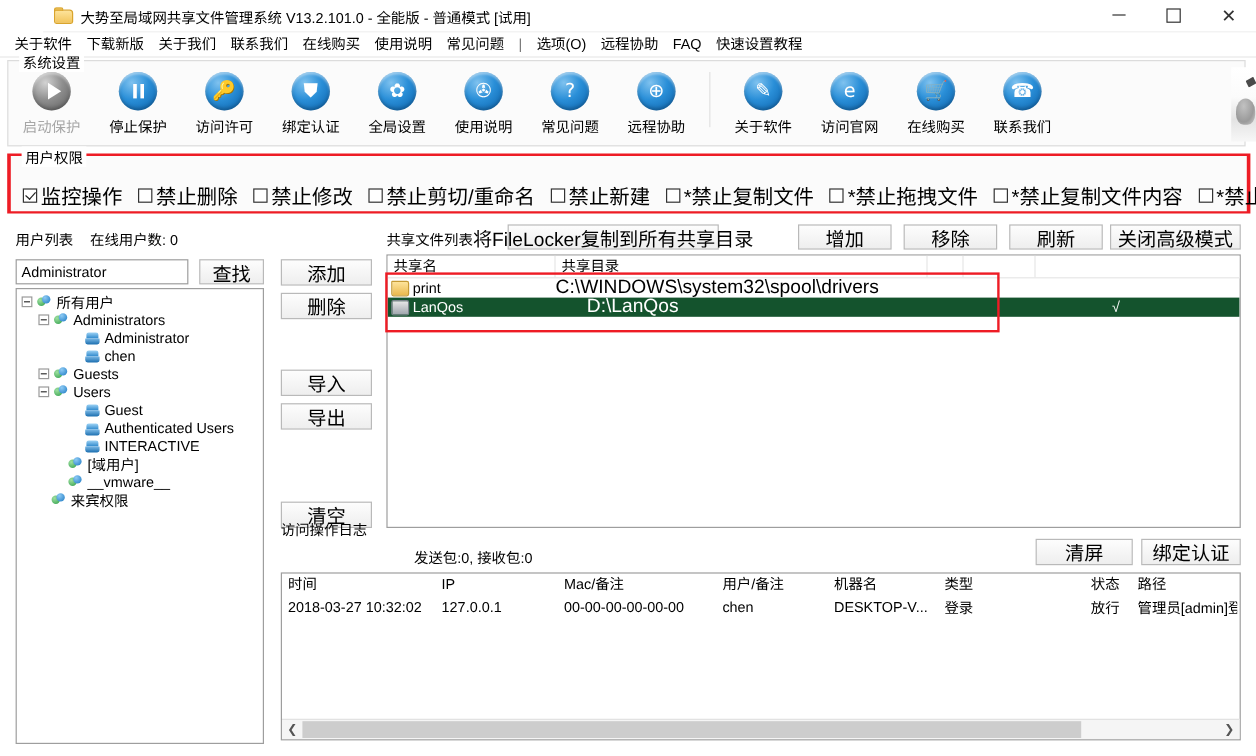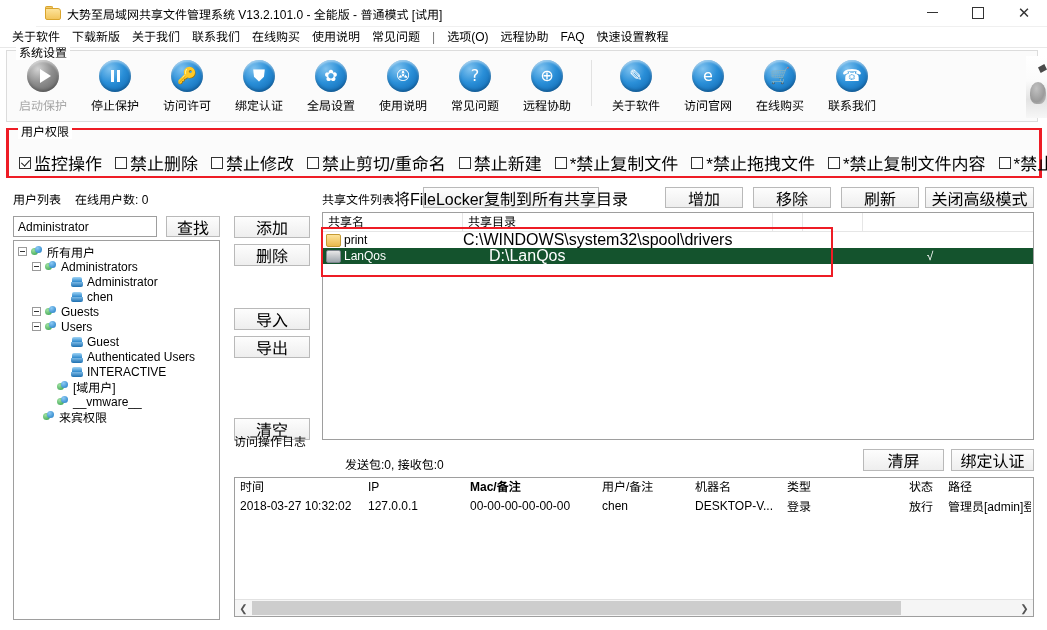--- a/index.html
+++ b/index.html
@@ -754,21 +754,21 @@
 
 <div class="seclabel" style="left:234px; top:432px;">访问操作日志</div>
 <div class="seclabel" style="left:345px; top:455px;">发送包:0, 接收包:0</div>
 <div class="winbtn" style="left:863px; top:449px; width:81px; height:22px;">清屏</div>
 <div class="winbtn" style="left:951px; top:449px; width:83px; height:22px;">绑定认证</div>
 
 <div id="log-table">
   <div id="log-header">
     <div class="lh" style="width:128px;">时间</div>
     <div class="lh" style="width:102px;">IP</div>
-    <div class="lh" style="width:132px;font-weight:bold;">Mac/备注</div>
+    <div class="lh" style="width:132px;">Mac/备注</div>
     <div class="lh" style="width:93px;">用户/备注</div>
     <div class="lh" style="width:92px;">机器名</div>
     <div class="lh" style="width:122px;">类型</div>
     <div class="lh" style="width:39px;">状态</div>
     <div class="lh" style="width:88px;">路径</div>
   </div>
   <div class="log-row">
     <div class="lc" style="width:128px;">2018-03-27 10:32:02</div>
     <div class="lc" style="width:102px;">127.0.0.1</div>
     <div class="lc" style="width:132px;">00-00-00-00-00-00</div>

